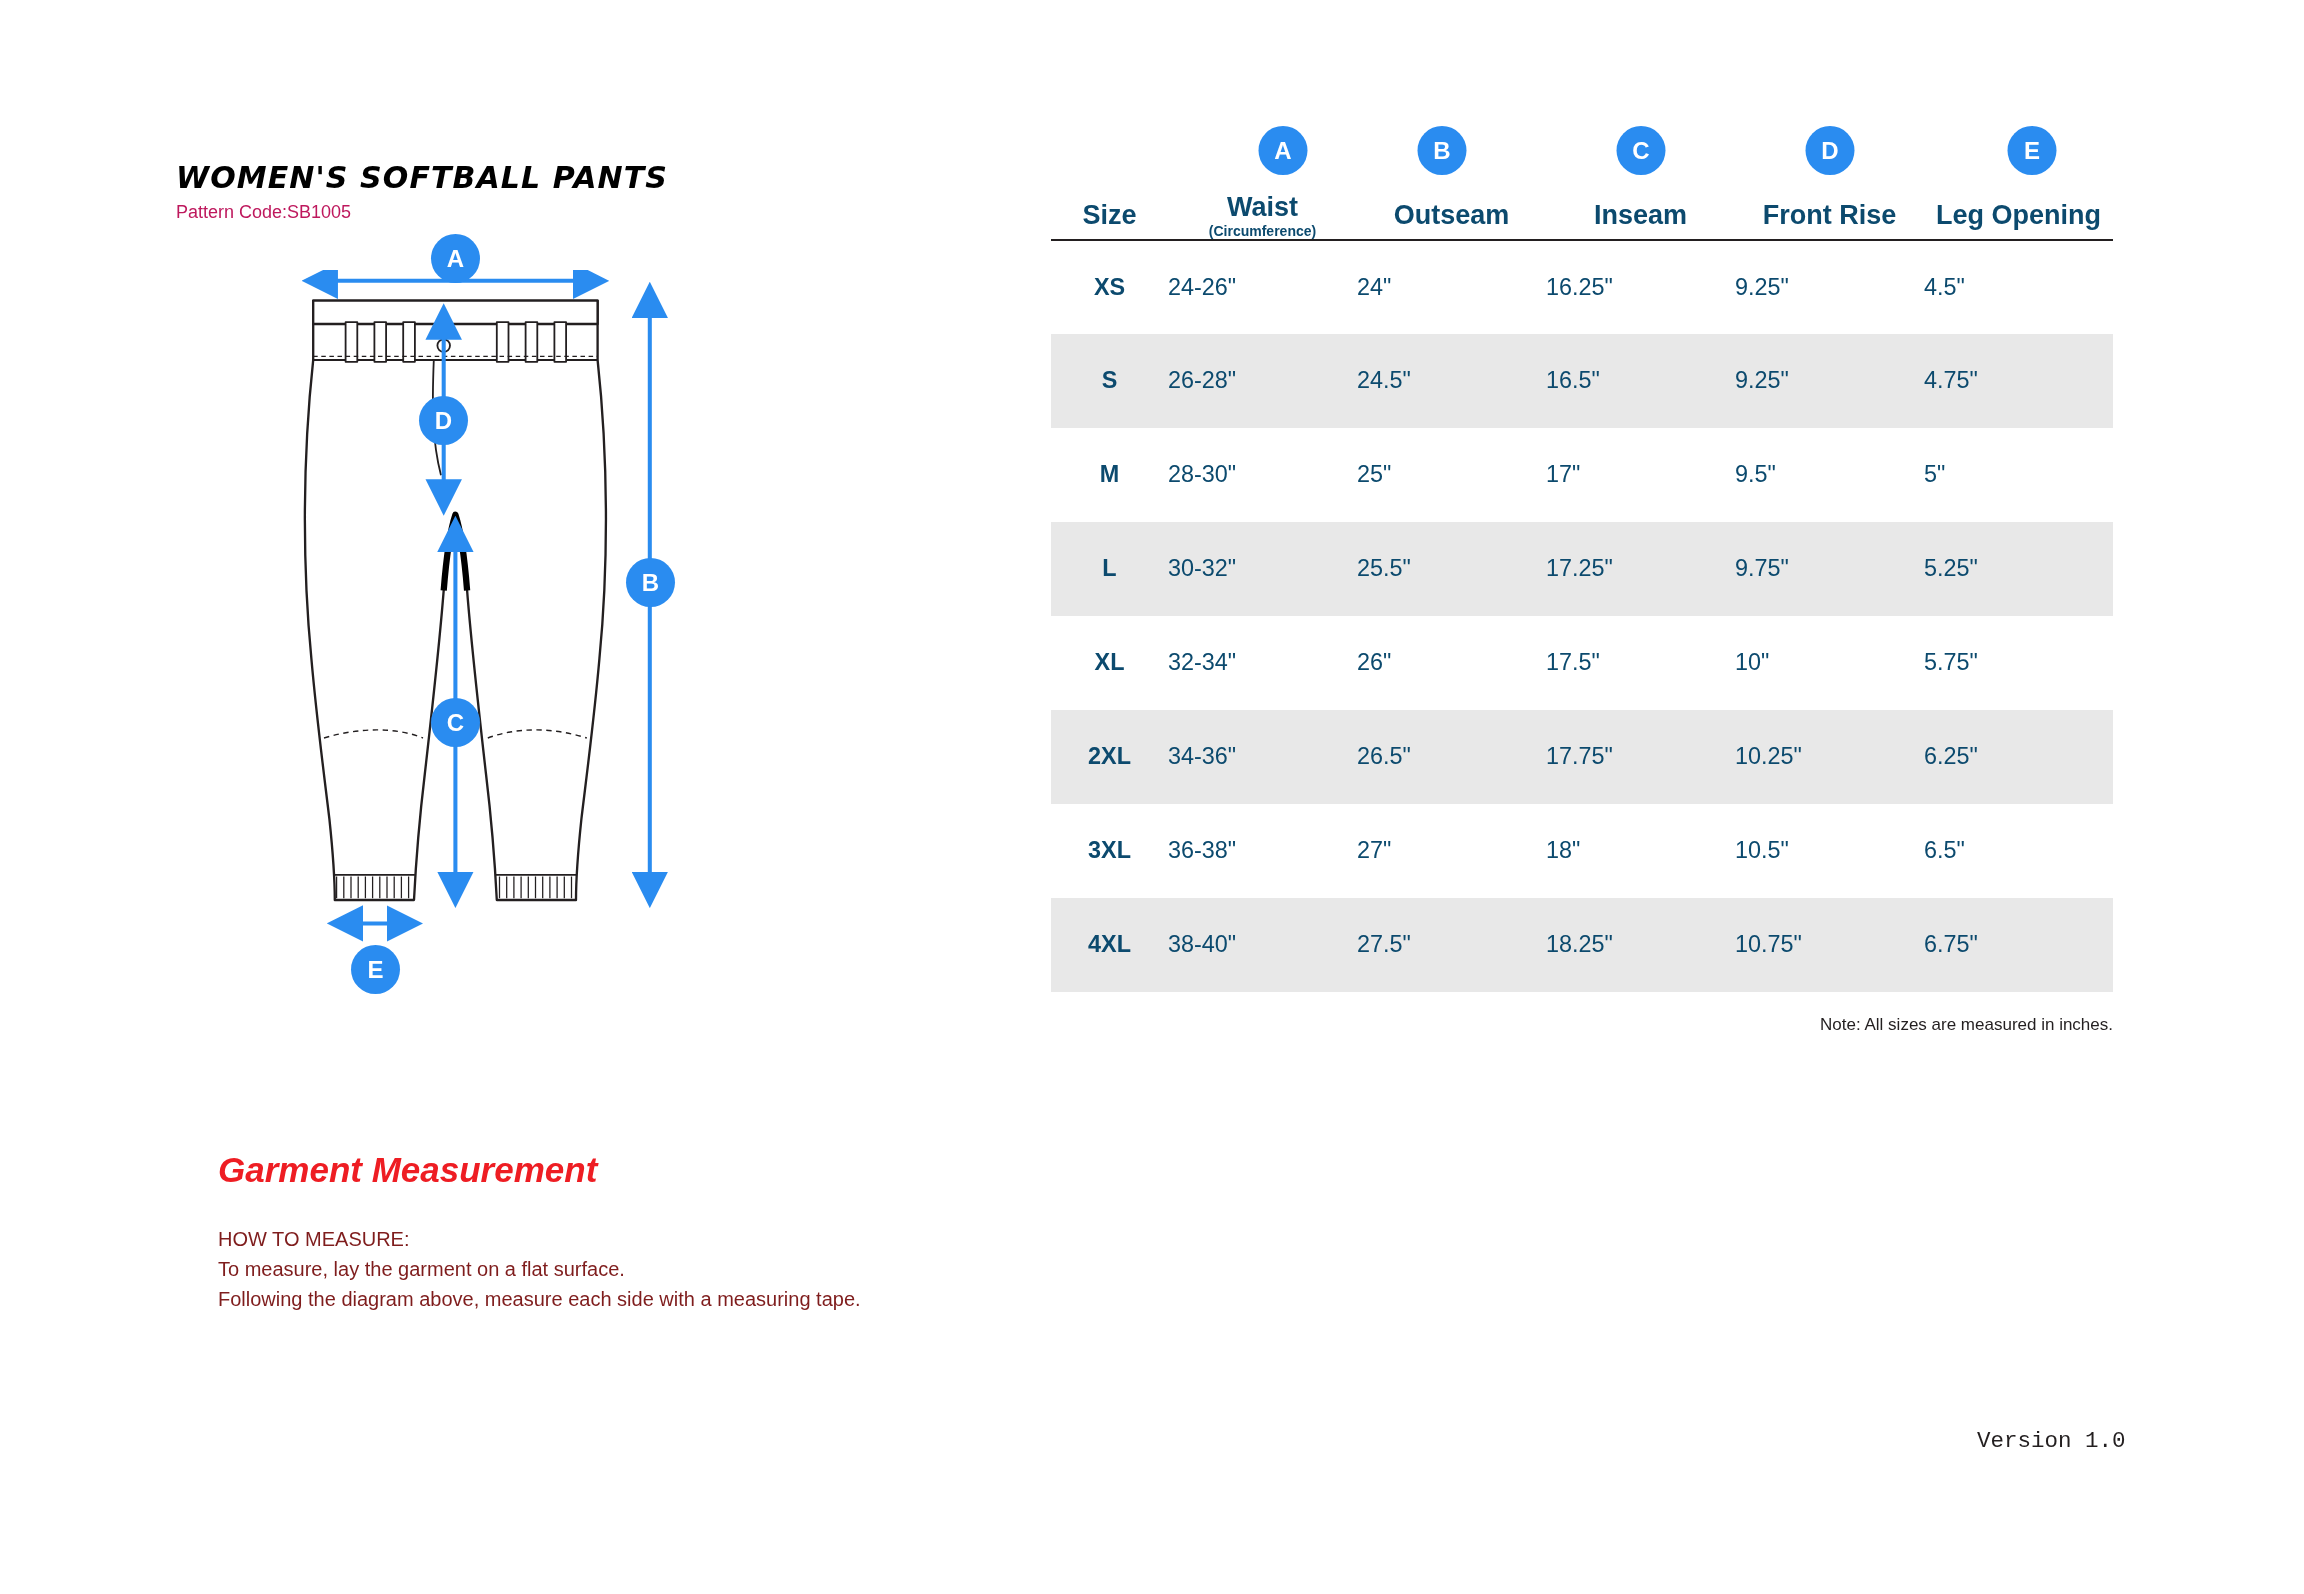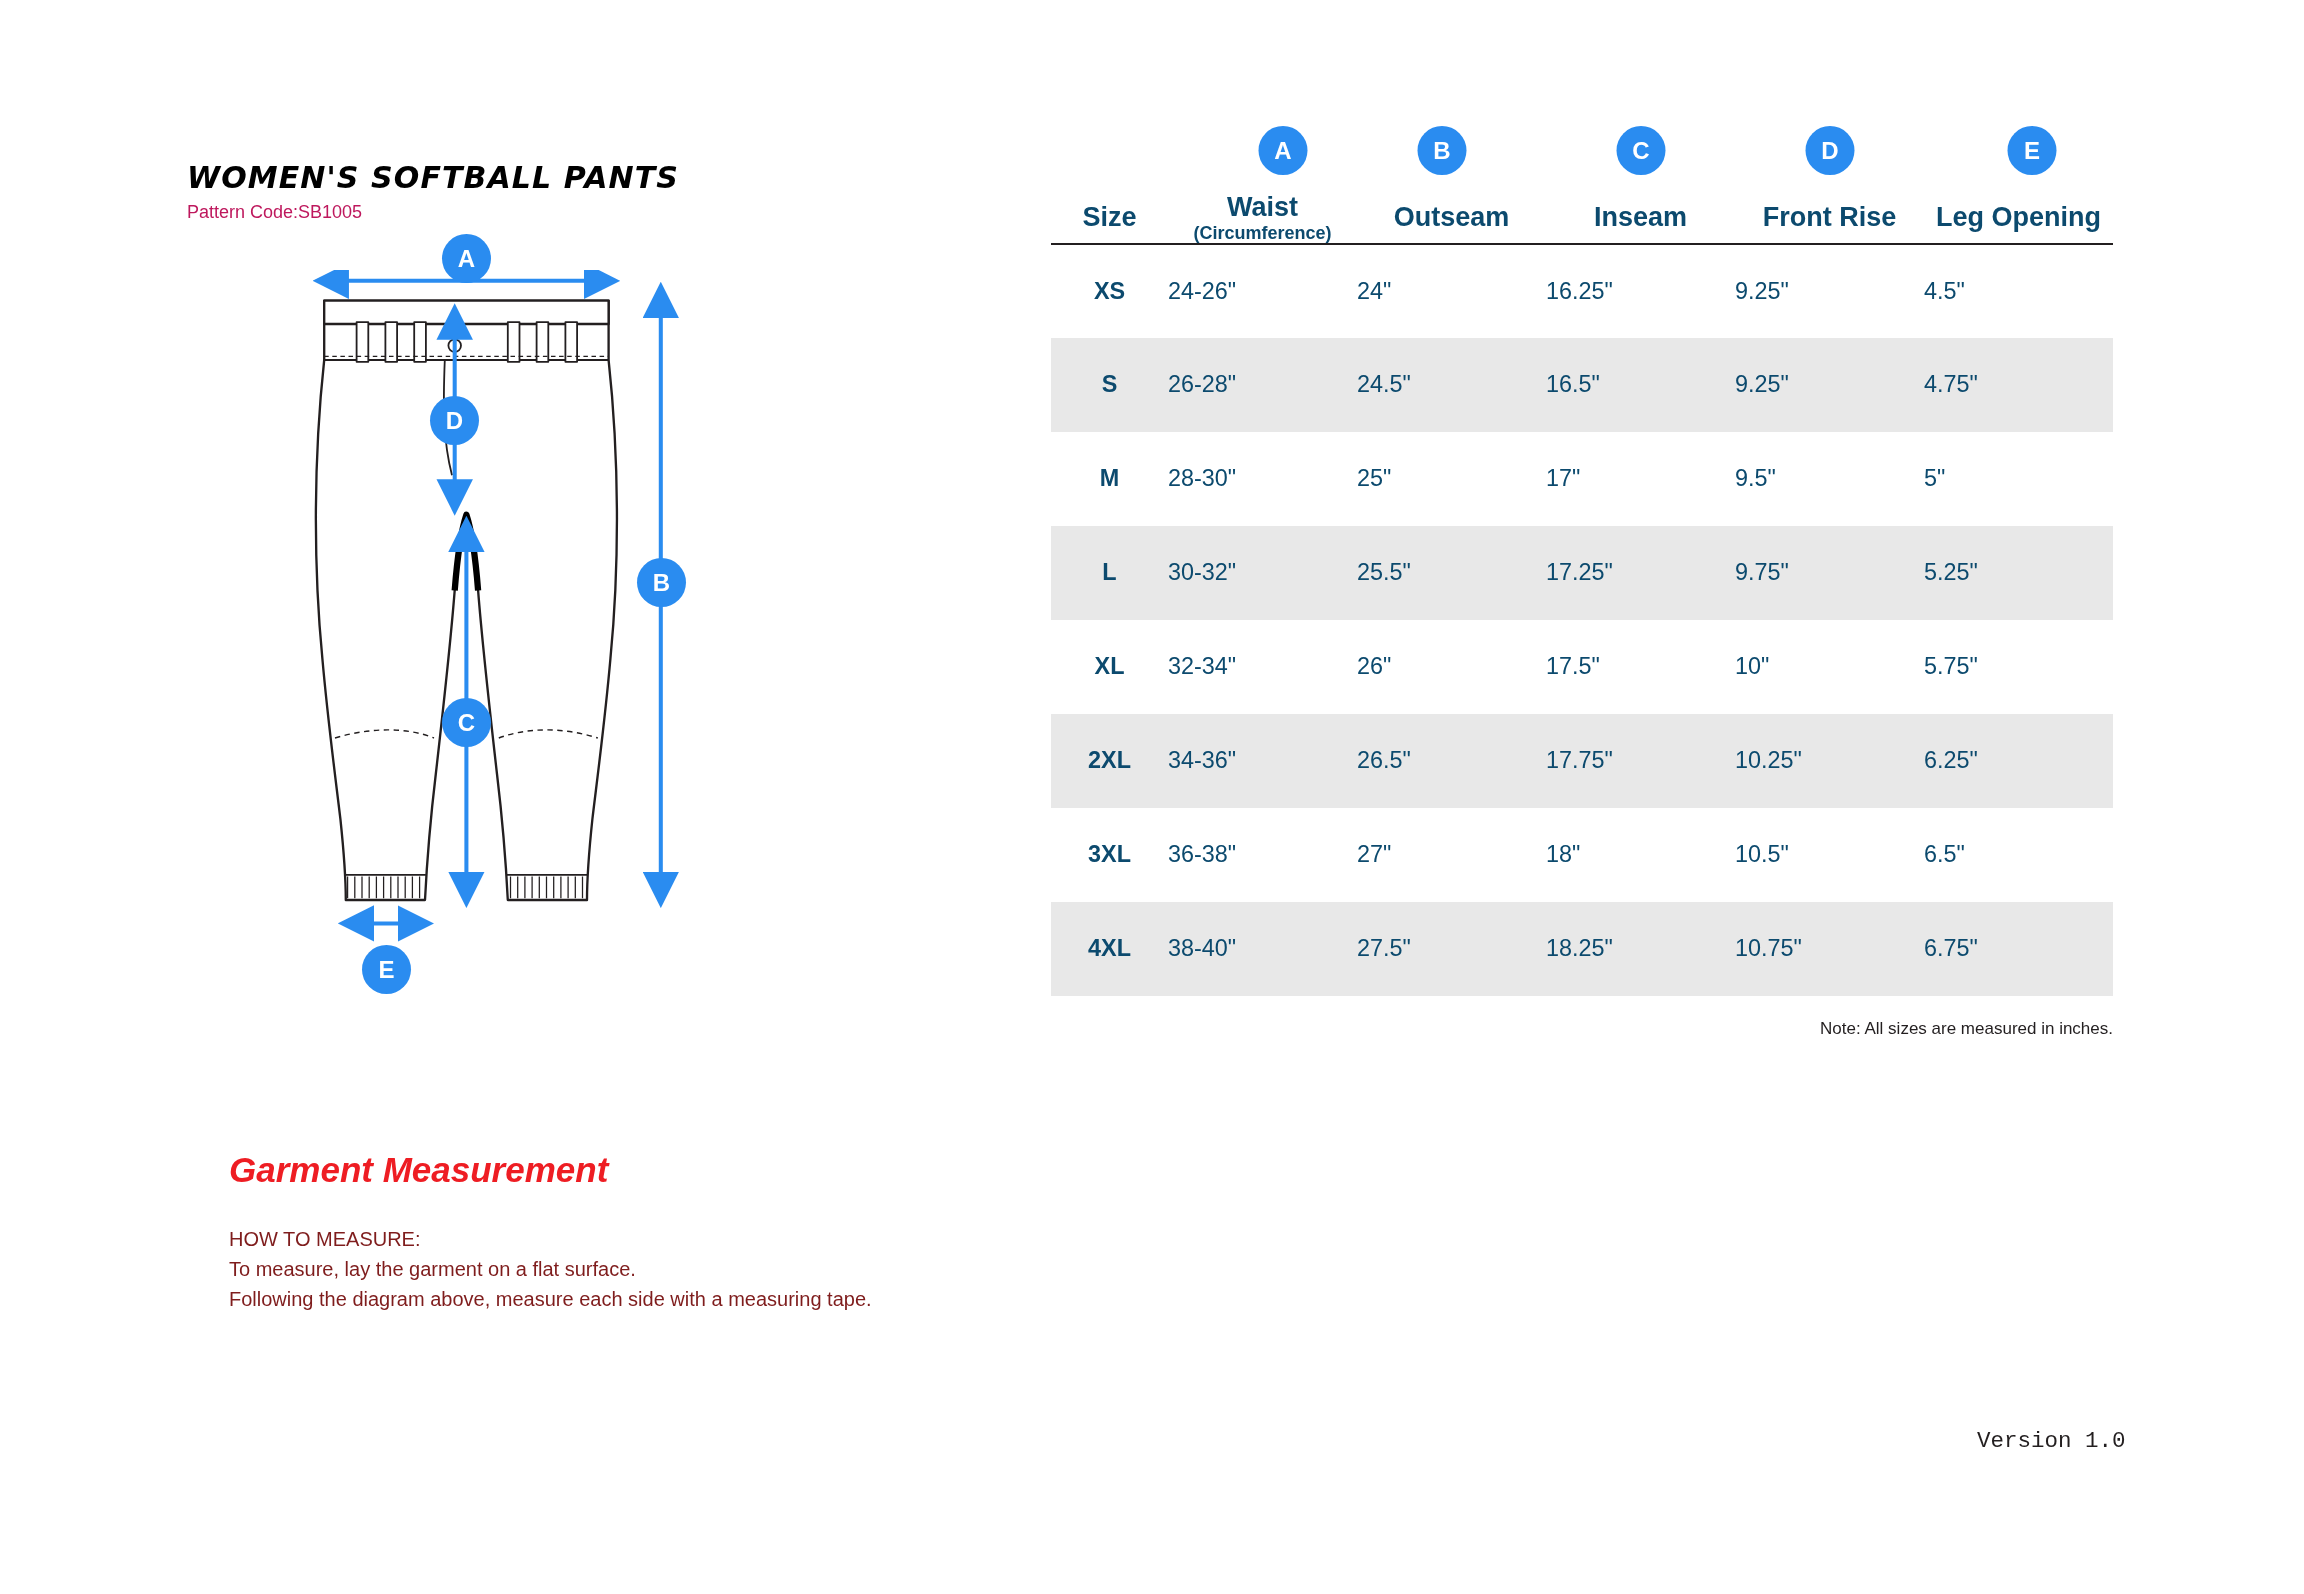--- a/index.html
+++ b/index.html
@@ -12,21 +12,21 @@
     height: 1595px;
     font-family: "Liberation Sans", sans-serif;
     color: #231f20;
     position: relative;
     overflow: hidden;
   }
 
   
   #left-panel {
     position: absolute;
-    left: 11px; top: 0;
+    left: 0; top: 0;
     width: 1044px;
     height: 1348px;
   }
 
   #title-block {
     position: absolute;
     left: 176px;
     top: 160px;
   }
   #doc-title {
@@ -130,21 +130,21 @@
     text-align: center;
     padding-bottom: 12.6px;
     border-bottom: 2.7px solid #231f20;
     line-height: 1.08;
   }
   thead th.size-col {
     width: 117px;
   }
   thead th .sub {
     display: block;
-    font-size: 18px;
+    font-size: 14px;
     font-weight: bold;
     margin-top: 1.8px;
   }
   tbody tr {
     height: 94px;
   }
   tbody tr.shaded {
     background: #e8e8e8;
   }
   tbody td {

